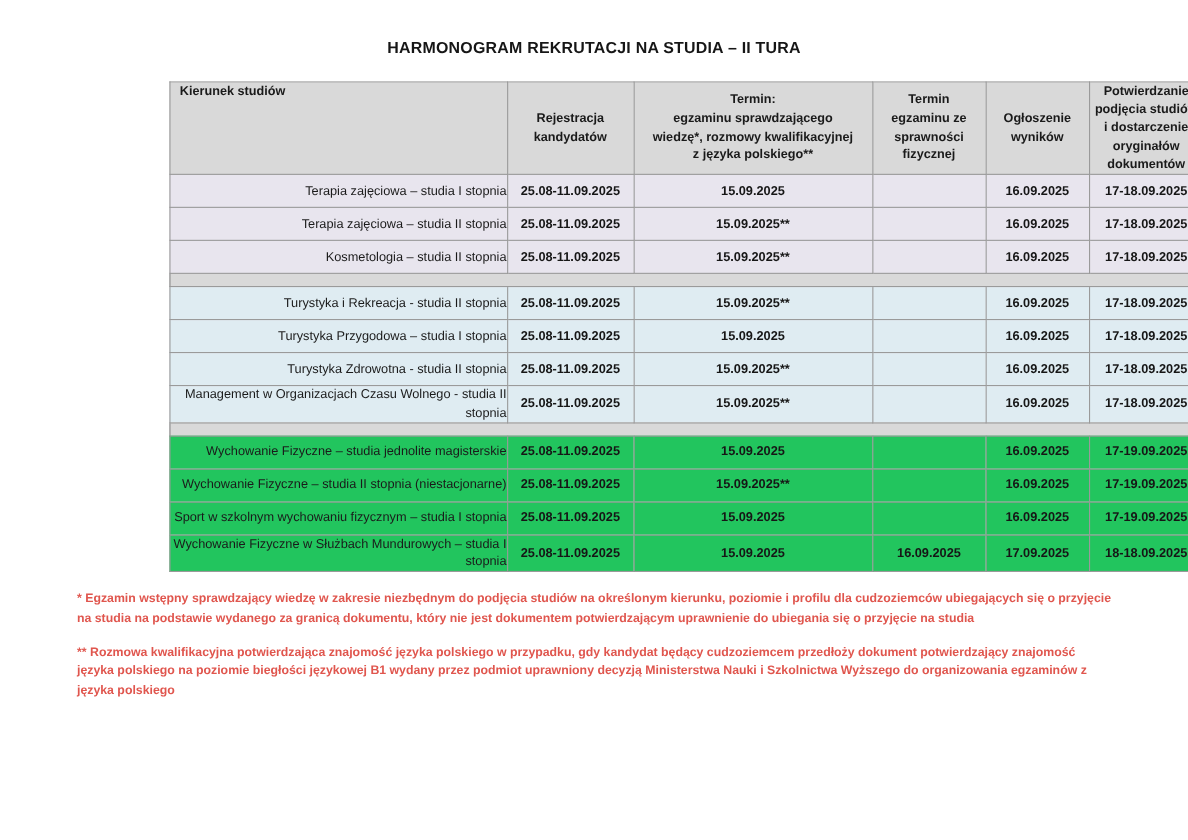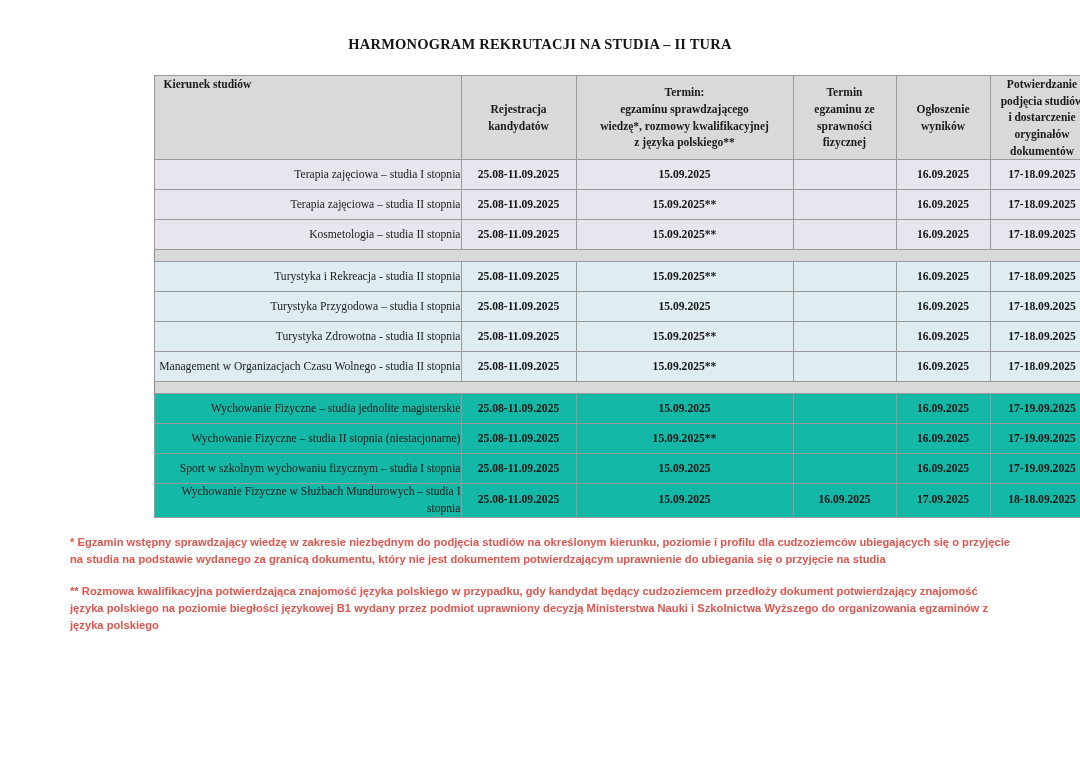--- a/index.html
+++ b/index.html
@@ -22,26 +22,24 @@
     padding: 0;
   }
   .doc-title {
     text-align: center;
     font-size: 14.5px;
     font-weight: bold;
     letter-spacing: 0.2px;
     color: #161616;
     margin: 36px 0 0 0;
     padding: 0 40px;
-    font-family: Liberation Serif, serif;
   }
   .table-wrap {
     margin: 22px auto 0 auto;
     width: 773px;
-    font-family: Liberation Serif, serif;
   }
   table.schedule {
     border-collapse: collapse;
     width: 940px;
     table-layout: fixed;
     border: 1px solid #8a8a8a;
   }
   table.schedule td, table.schedule th {
     border: 1px solid #9a9a9a;
     padding: 0;
@@ -87,21 +85,21 @@
     padding: 4px 3px;
     color: #161616;
   }
   td.dt.exam {
     font-weight: bold;
   }
 
   
   tr.g-purple td { background: #e8e5ee; }
   tr.g-blue td   { background: #dfecf2; }
-  tr.g-green td  { background: #14b8a6; }
+  tr.g-green td  { background: #22c55e; }
 
   tr.spacer td {
     background: #d9d9d9;
     height: 11px;
     padding: 0;
     border-left: 1px solid #8a8a8a;
     border-right: 1px solid #8a8a8a;
     border-top: 1px solid #9a9a9a;
     border-bottom: 1px solid #9a9a9a;
   }

